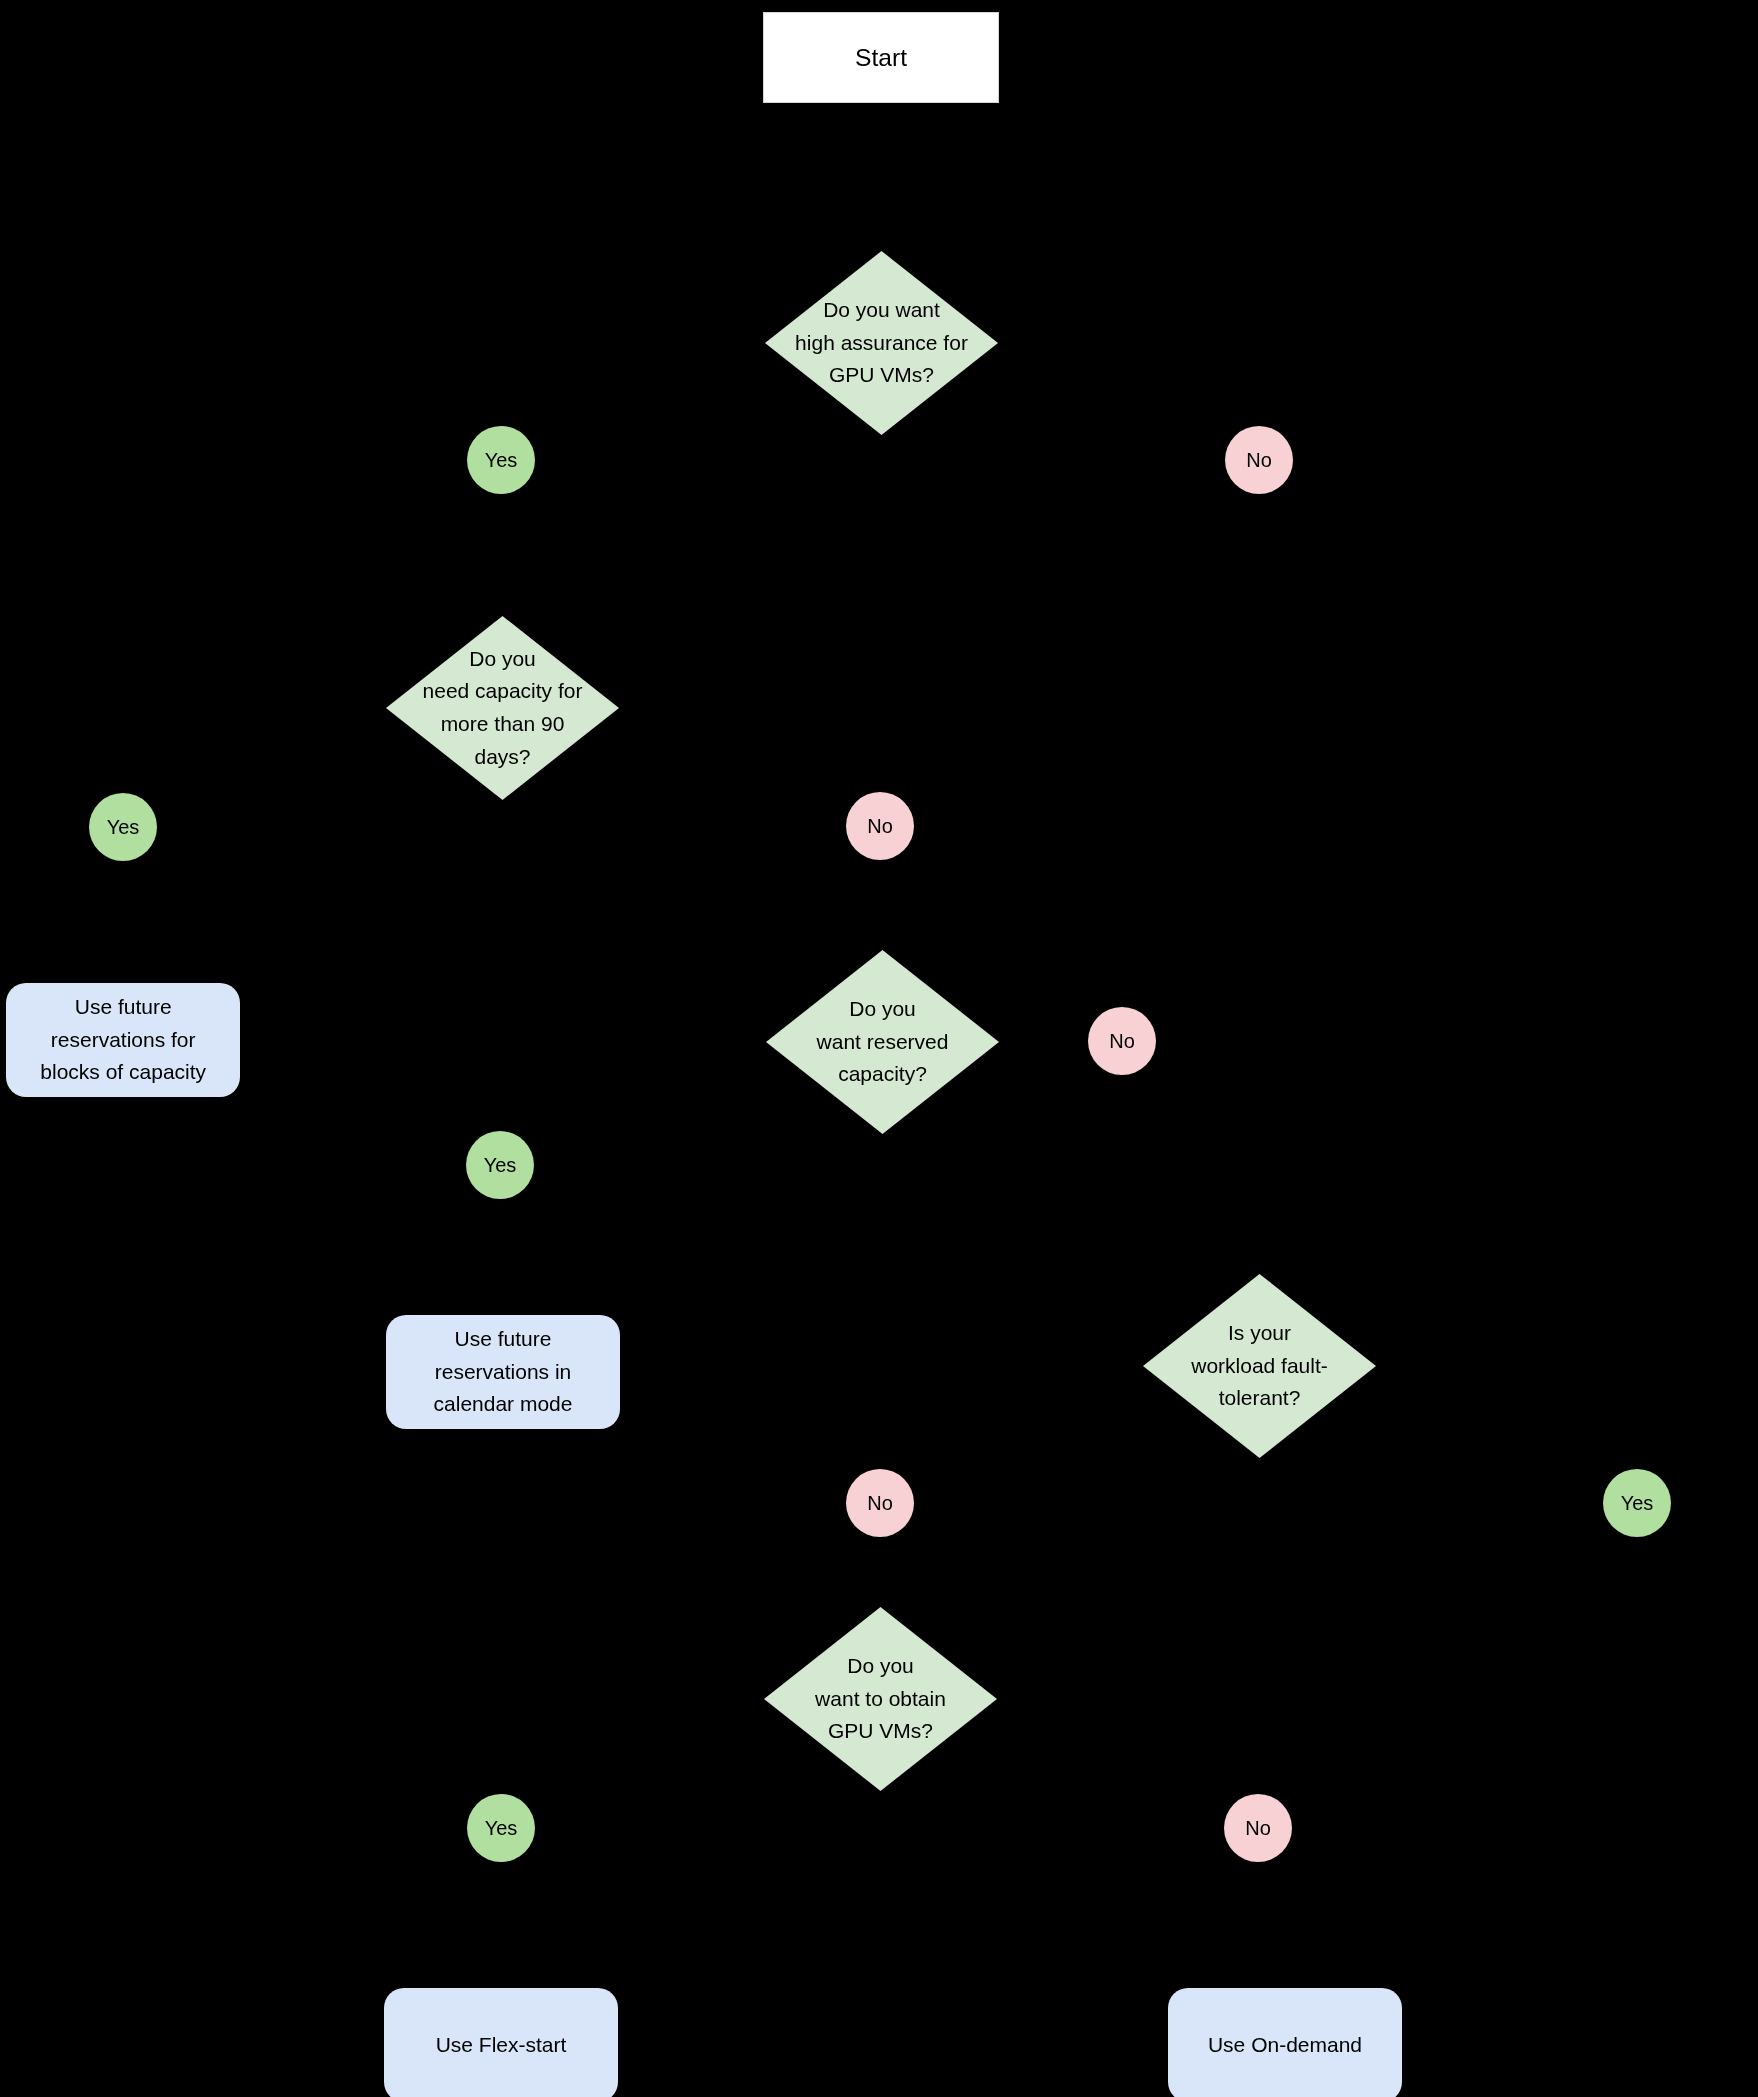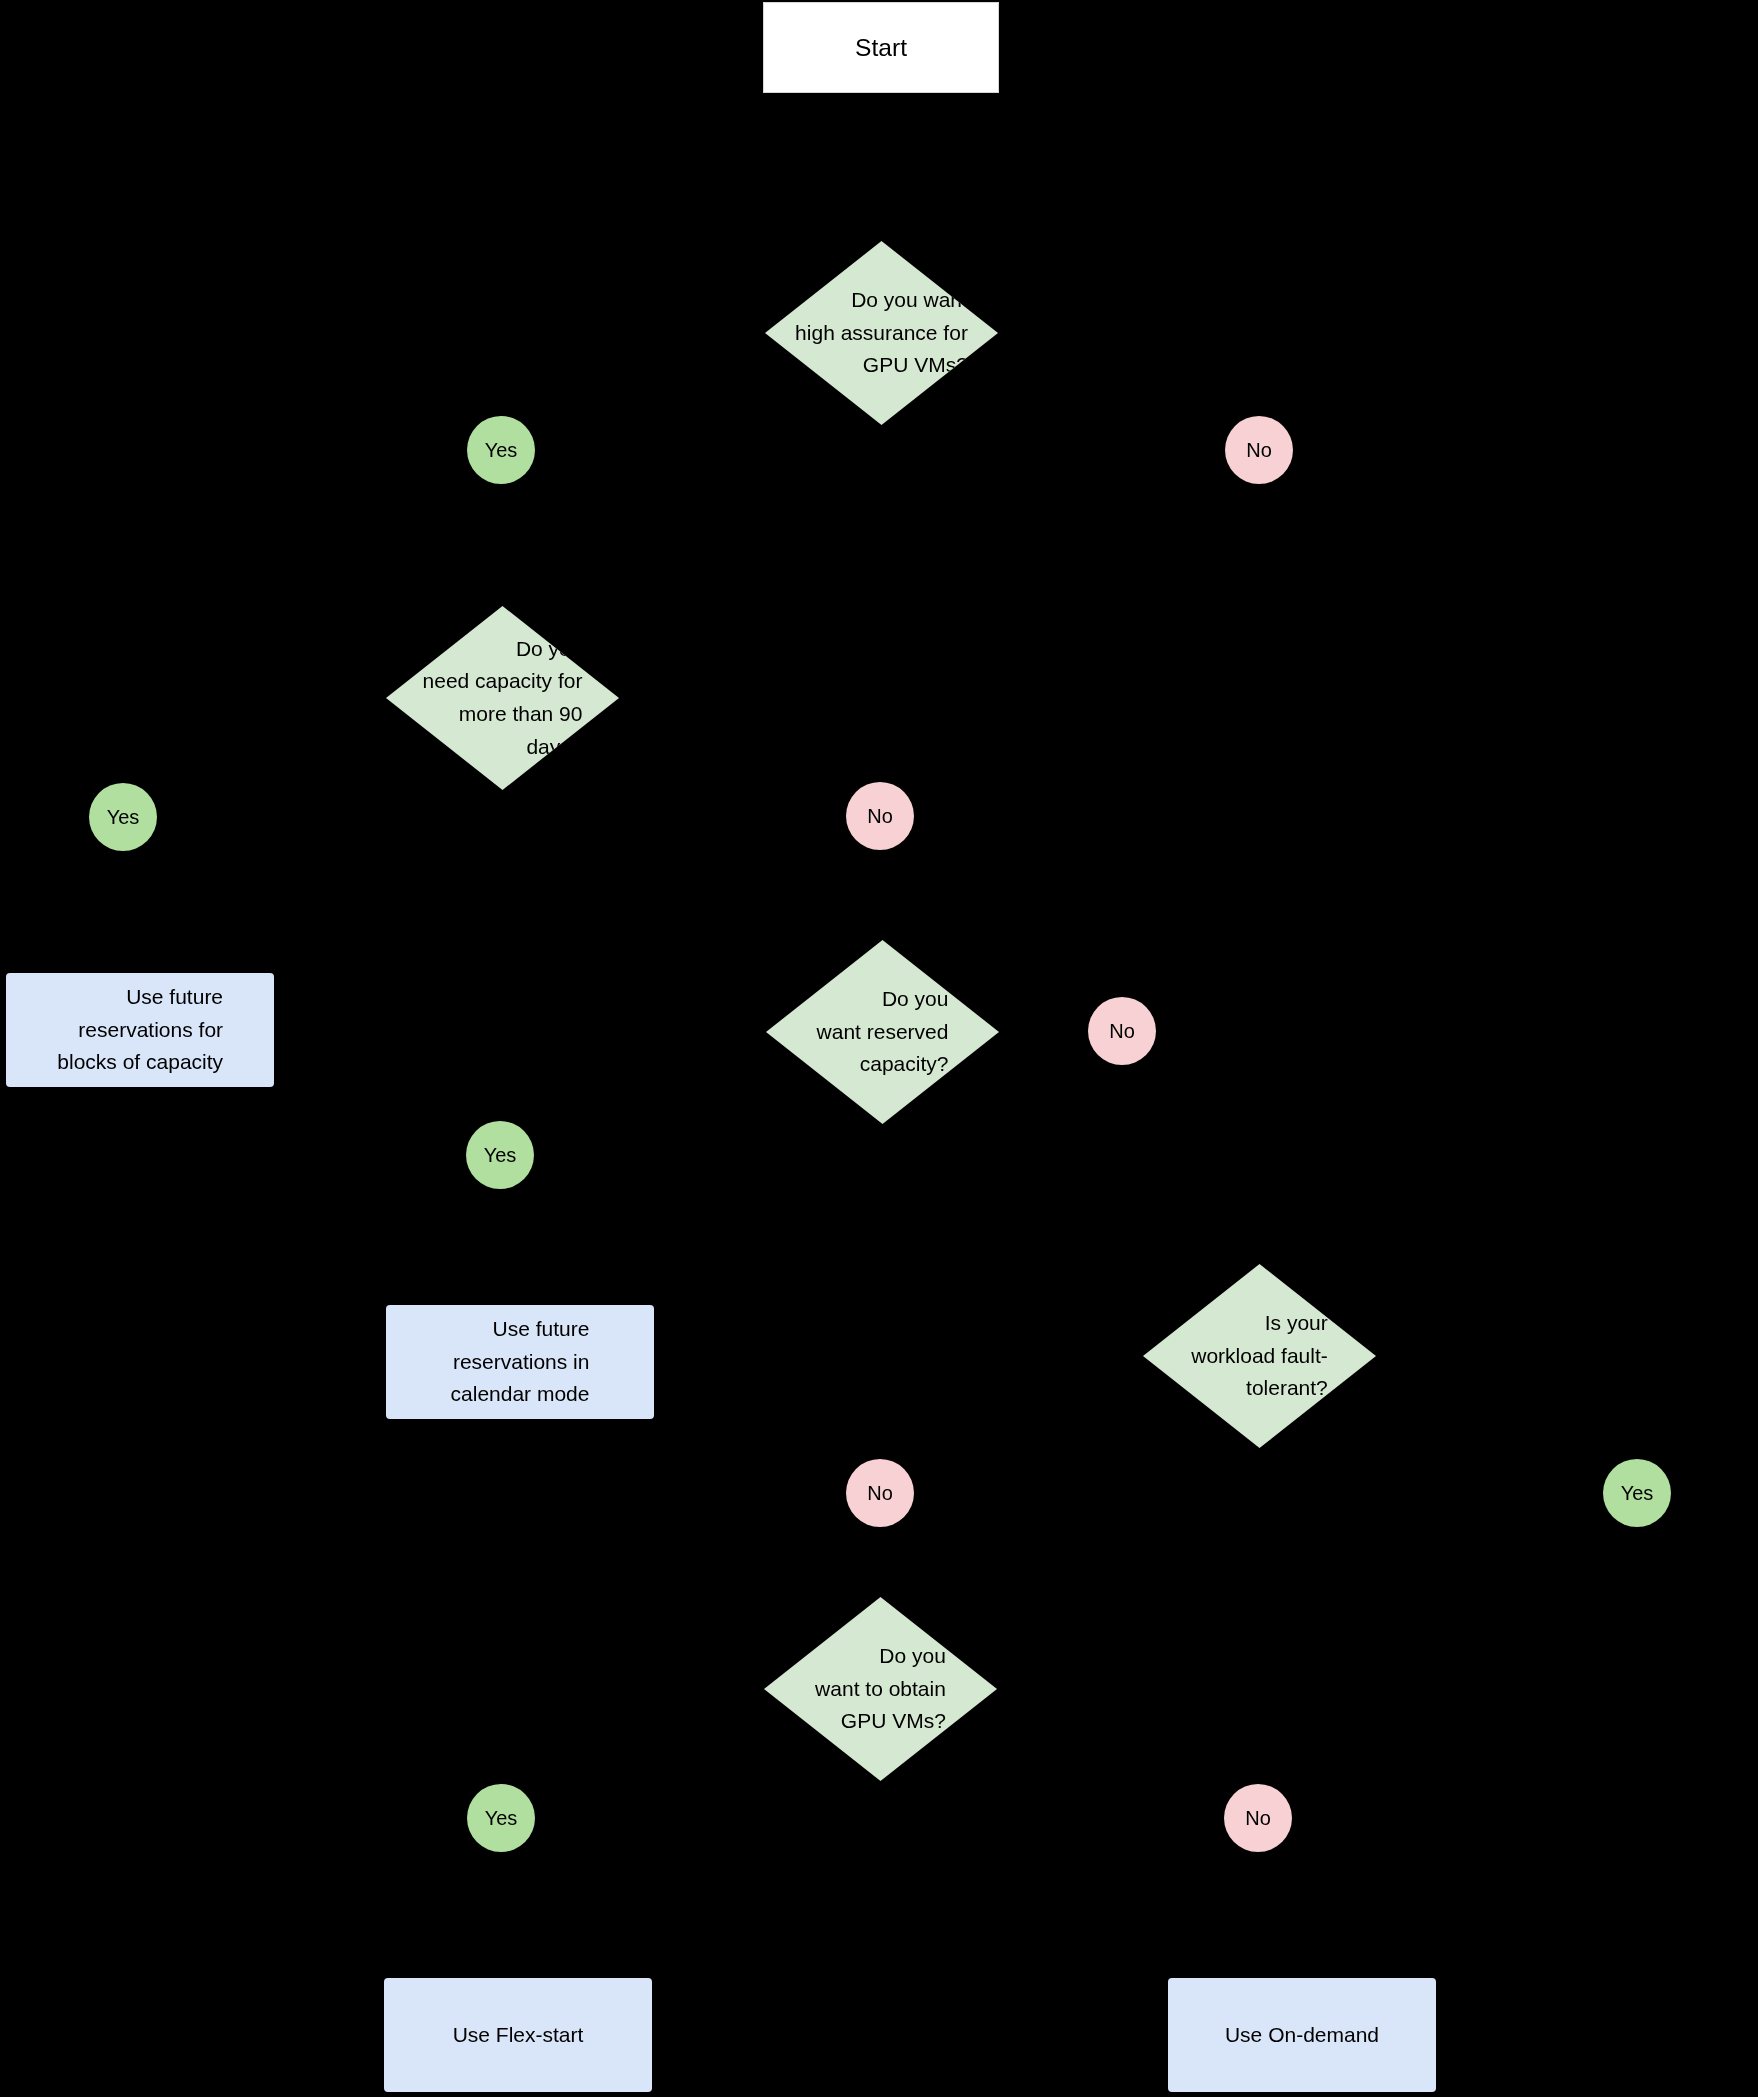--- a/index.html
+++ b/index.html
@@ -20,25 +20,26 @@
     height: 2097px;
     background: var(--background);
     overflow: hidden;
     font-family: "Liberation Sans", sans-serif;
   }
   .node {
     position: absolute;
     display: flex;
     align-items: center;
     justify-content: center;
-    text-align: right;
+    text-align: center;
     color: var(--text);
     font-size: 21px;
     line-height: 1.55;
     white-space: pre-line;
+    margin-top: 10px;
   }
   .start {
     left: 763px; top: 2.4px; width: 236px; height: 91px;
     background: var(--start-fill);
     border: 1.4px solid var(--start-border);
     font-size: 24.6px;
   }
   .decision {
     width: 233px; height: 184px;
     background: var(--decision-fill);
@@ -60,23 +61,23 @@
   .no1  { left: 1225px; top: 416px; }
   .yes2 { left: 89px;  top: 783px; }
   .no2  { left: 846px; top: 782px; }
   .no3  { left: 1088px; top: 997px; }
   .yes3 { left: 466px;  top: 1121px; }
   .no4  { left: 846px; top: 1459px; }
   .yes4 { left: 1603px; top: 1459px; }
   .yes5 { left: 467px;  top: 1784px; }
   .no5  { left: 1224px; top: 1784px; }
   .outcome {
-    width: 268px; height: 114px;
+    width: 234px; height: 114px;
     background: var(--outcome-fill);
-    border-radius: 4px;
+    border-radius: 20px;
   }
   .o-blocks   { left: 6.2px;   top: 973px; }
   .o-calendar { left: 386px;  top: 1305px; }
   .o-spot     { left: 1520px; top: 1649px; }
   .o-flex     { left: 384px;  top: 1978px; }
   .o-ondemand { left: 1168px; top: 1978px; }
 </style>
 </head>
 <body>
 

